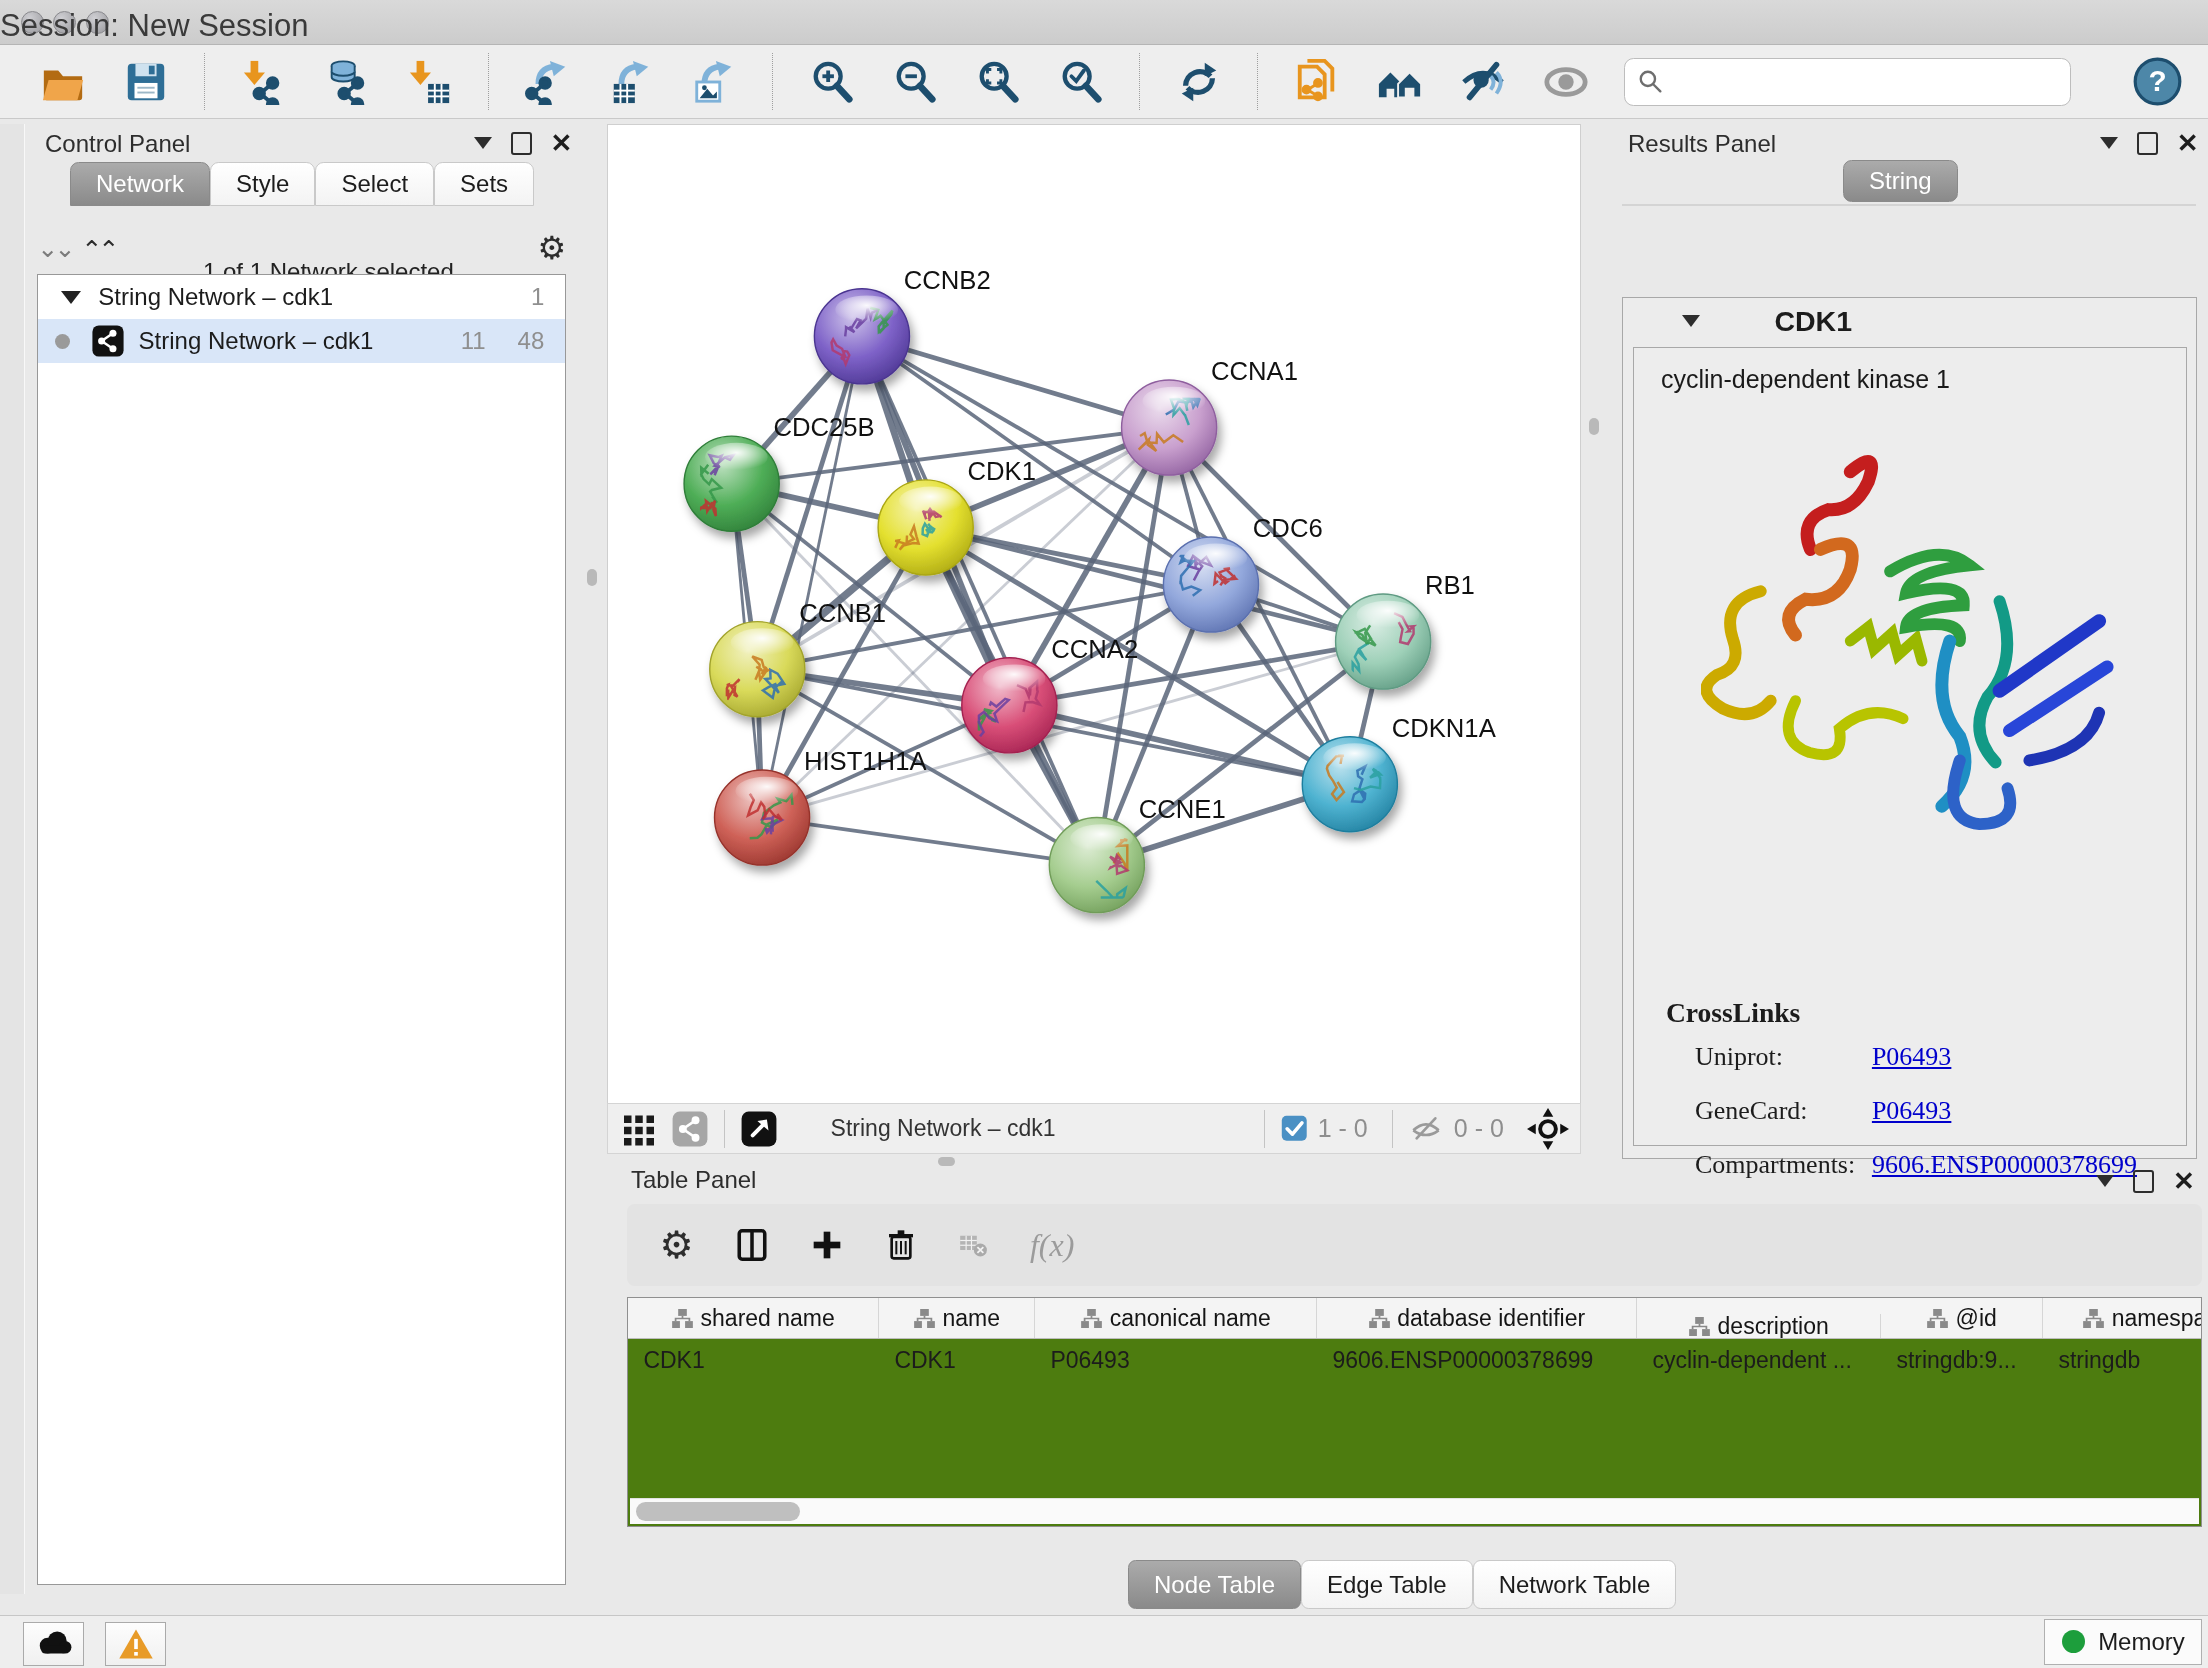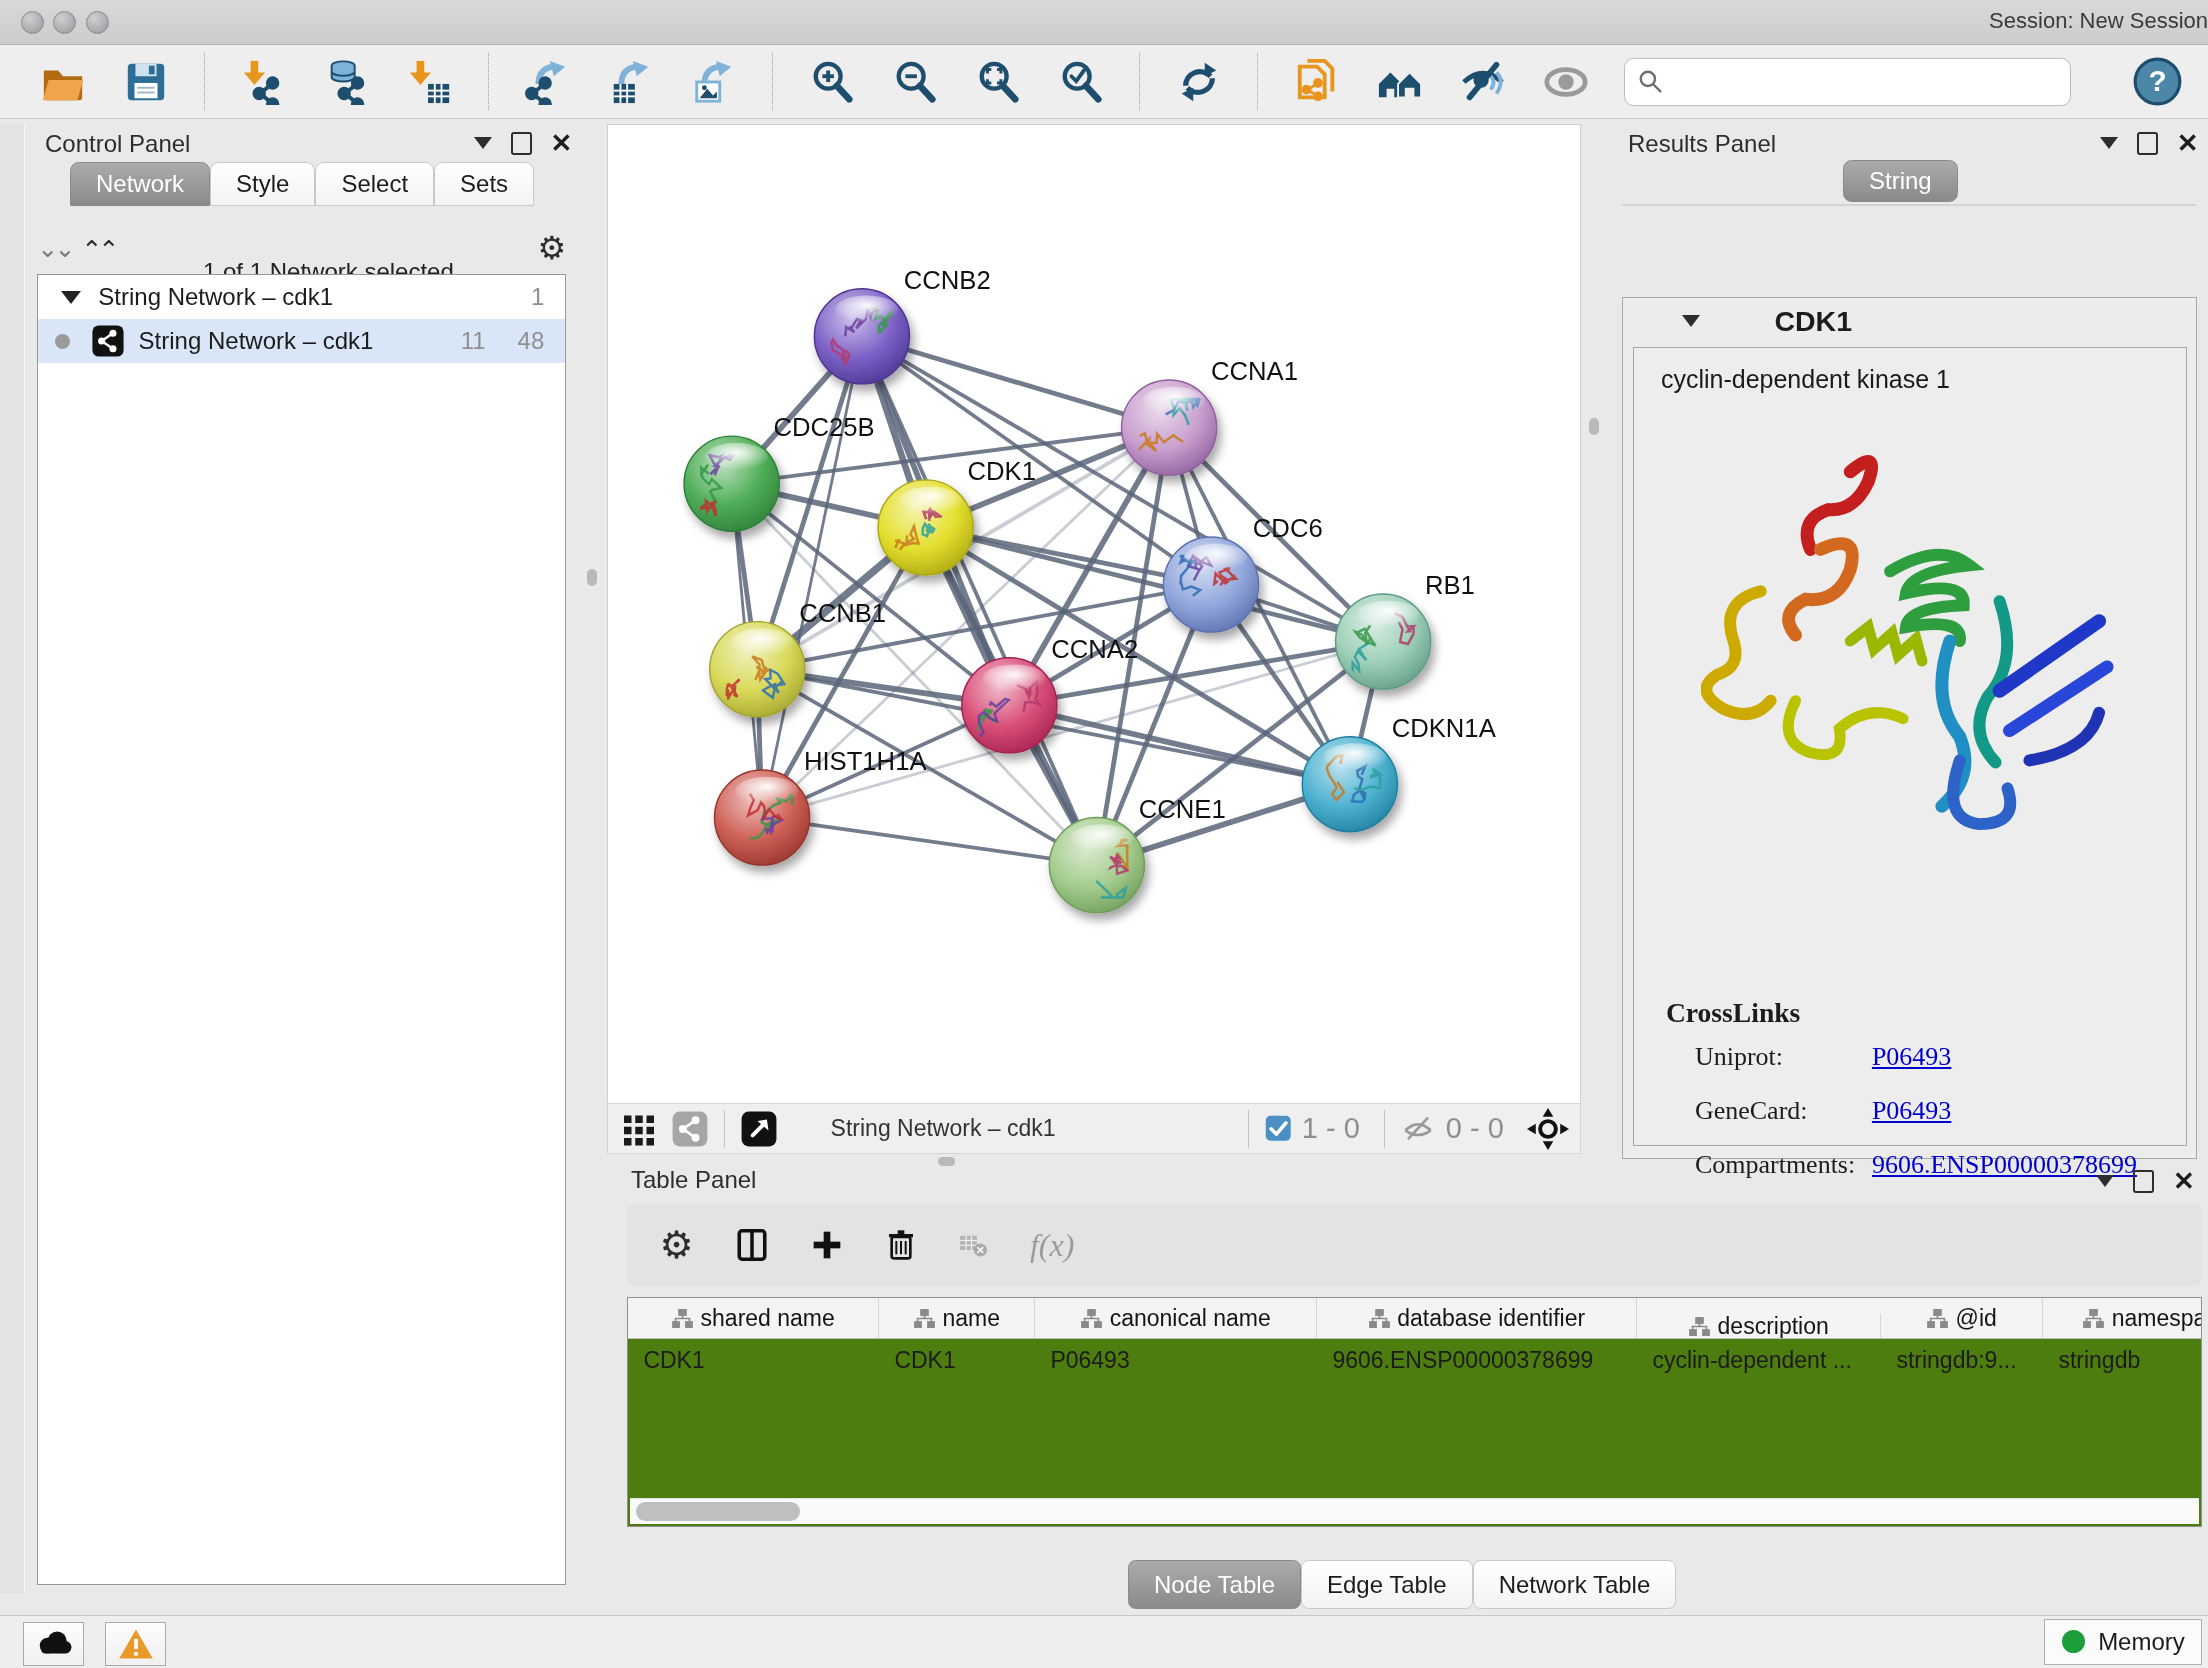--- a/index.html
+++ b/index.html
@@ -5,21 +5,21 @@
   html,body{margin:0;padding:0;background:#555;}
   #app{position:relative;width:2208px;height:1668px;background:#e9e9e9;overflow:hidden;
        font-family:"Liberation Sans",sans-serif;color:#1c1c1c;}
   .abs{position:absolute;}
 
   
   .titlebar{left:0;top:0;width:2208px;height:44px;background:linear-gradient(#d9d9d9,#cccccc);
             border-bottom:1px solid #b5b5b5;}
   .tl-dot{position:absolute;top:11.4px;width:21px;height:21px;border-radius:50%;
           background:radial-gradient(circle at 35% 30%,#cfcfd3,#98989c);border:1px solid #8a8a8e;}
-  .win-title{position:absolute;top:7.6px;left:0;width:100%;text-align:right;font-size:22px;color:#3a3a3a;}
+  .win-title{position:absolute;top:7.6px;left:0;width:100%;text-align:left;font-size:31px;color:#3a3a3a;}
 
   
   .toolbar{left:0;top:45px;width:2208px;height:74px;background:#eeeeee;border-bottom:1px solid #c9c9c9;
            display:flex;align-items:center;gap:34px;padding-left:38px;box-sizing:border-box;}
   .tbtn{width:49px;height:49px;display:flex;align-items:center;justify-content:center;flex:0 0 auto;}
   .tsep{width:0;height:57px;border-left:1.9px dotted #9e9e9e;flex:0 0 auto;}
   .searchwrap{margin-left:auto;width:476px;height:48px;background:#ffffff;border:1.9px solid #bdbdbd;
               border-radius:9.5px;display:flex;align-items:center;padding-left:11.4px;box-sizing:border-box;}
   .searchwrap input{border:none;outline:none;font-size:23px;width:399px;background:transparent;
                     font-family:"Liberation Sans",sans-serif;}
@@ -58,21 +58,21 @@
 
   .dockstrip{left:0;top:124px;width:24px;height:1470px;background:#e4e4e4;border-right:1px solid #f8f8f8;}
 
   
   .canvas{left:607px;top:124px;width:974px;height:980px;background:#ffffff;border:1px solid #cfcfcf;
           box-sizing:border-box;}
   .nettoolbar{left:607px;top:1103px;width:974px;height:51px;background:#efefef;
               border:1px solid #d4d4d4;display:flex;align-items:center;box-sizing:border-box;}
   .ntsep{width:0;height:38px;border-left:1px solid #c4c4c4;margin:0 15px;}
   .nettitle{font-size:23px;color:#333;margin-left:53px;}
-  .cntgray{font-size:29px;color:#8e8e8e;margin:0 9.5px;text-align:center;}
+  .cntgray{font-size:25px;color:#8e8e8e;margin:0 9.5px;text-align:center;}
 
   .handle{background:#b9b9b9;border-radius:5.7px;}
 
   
   .rpanel{left:1611px;top:124px;width:597px;height:1039px;}
   .rp-head{position:absolute;left:17px;top:5.7px;}
   .rp-icons{position:absolute;right:9.5px;top:7.6px;}
   .rp-tab{position:absolute;left:232px;top:36px;}
   .rbox{position:absolute;border:1px solid #a8a8a8;background:#ececec;}
   .btn{border:1px solid #c2c2c2;background:linear-gradient(#ffffff,#f2f2f2);border-radius:8.6px;

